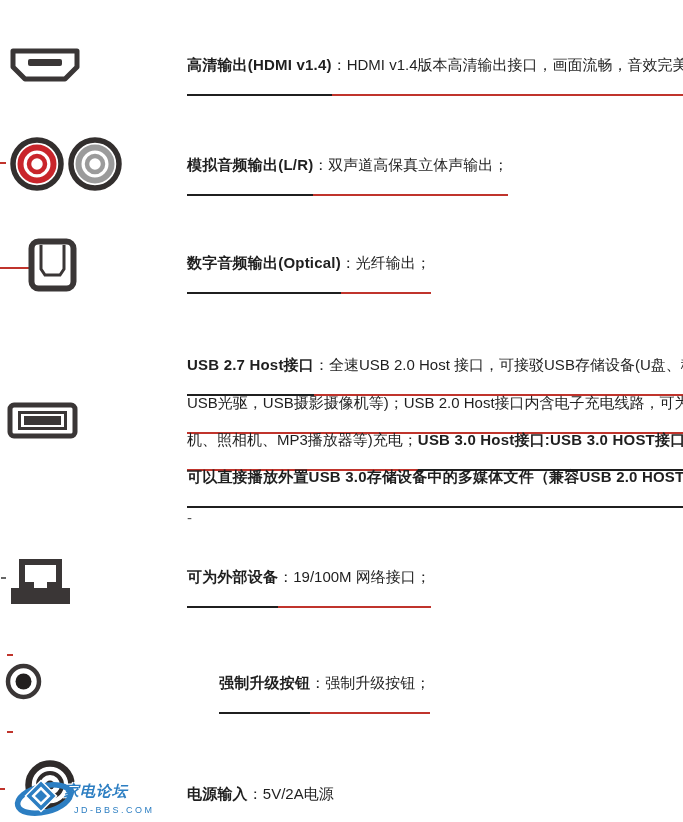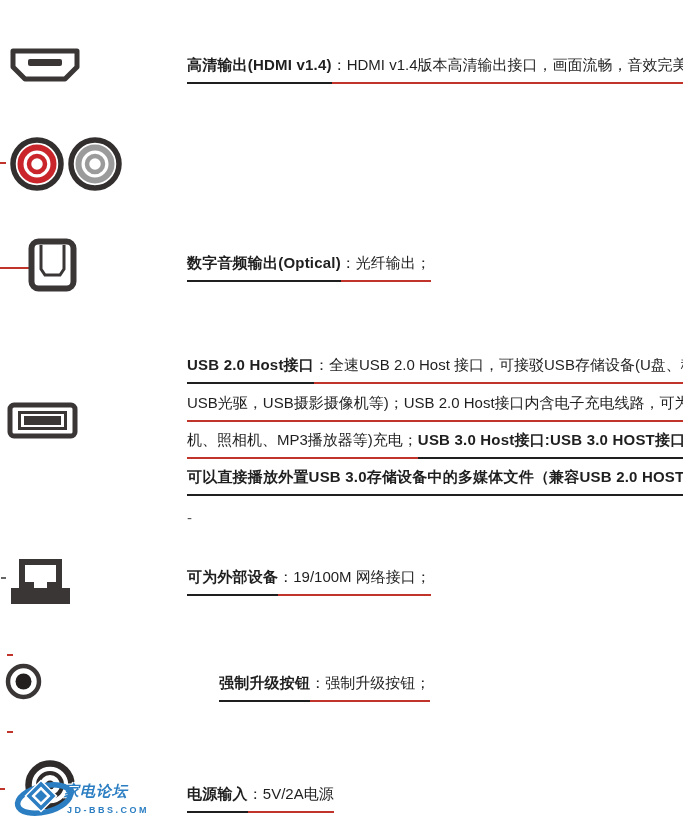--- a/index.html
+++ b/index.html
@@ -12,35 +12,35 @@
   }
   html,body{margin:0;padding:0;background:#fff;}
   .page{
     position:relative;width:683px;height:822px;background:#fff;overflow:hidden;
     font-family:"Liberation Sans","DejaVu Sans",sans-serif;color:var(--ink);
   }
   .line{
     position:absolute;left:187px;font-size:15px;line-height:19px;
     white-space:nowrap;color:var(--ink);
   }
-  .seg{display:inline-block;padding-bottom:8px;}
+  .seg{display:inline-block;padding-bottom:20px;}
   .bold{font-weight:bold;letter-spacing:0.2px;}
   .u-black{border-bottom:2px solid #1f1f1f;}
   .u-red{border-bottom:2px solid var(--red);}
   .icon-box{position:absolute;}
   .mark{position:absolute;height:2px;background:var(--red);}
   .mark-gray{background:#666;}
   .wm-title{
     position:absolute;left:64px;top:782px;font-size:15px;font-weight:bold;
     font-style:italic;color:var(--blue);letter-spacing:1px;
     text-shadow:-1px -1px 0 #fff,1px -1px 0 #fff,-1px 1px 0 #fff,1px 1px 0 #fff;
     white-space:nowrap;
   }
   .wm-domain{
-    position:absolute;left:67px;top:805px;font-size:9px;font-weight:bold;
+    position:absolute;left:74px;top:805px;font-size:9px;font-weight:normal;
     color:var(--blue);letter-spacing:2.5px;
     text-shadow:-1px -1px 0 #fff,1px 1px 0 #fff;white-space:nowrap;
   }
 </style>
 </head>
 <body>
 
 <div class="page">
 
   <div class="icon-box" style="left:7px;top:47px;">
@@ -59,41 +59,44 @@
 
       <circle cx="27" cy="28" r="24" fill="#fff" stroke="#332f2e" stroke-width="5.5"></circle>
       <circle cx="27" cy="28" r="16.5" fill="none" stroke="#c9252b" stroke-width="6"></circle>
       <circle cx="27" cy="28" r="8" fill="none" stroke="#c9252b" stroke-width="4.5"></circle>
 
       <circle cx="85" cy="28" r="24" fill="#fff" stroke="#332f2e" stroke-width="5.5"></circle>
       <circle cx="85" cy="28" r="16.5" fill="none" stroke="#9b9b9b" stroke-width="6"></circle>
       <circle cx="85" cy="28" r="8" fill="none" stroke="#9b9b9b" stroke-width="4.5"></circle>
     </svg>
   </div>
+  <div class="line" style="top:155px;">
+    <span class="seg bold u-black">模拟音频输出(L/R)</span><span class="seg u-red">：双声道高保真立体声输出；</span>
+  </div>
 
   <div class="mark" style="left:0;top:267px;width:29px;"></div>
   <div class="icon-box" style="left:28px;top:238px;">
     <svg width="49" height="54" viewBox="0 0 49 54">
       <rect x="3.5" y="3.5" width="42" height="47" rx="7" fill="none" stroke="#3a3636" stroke-width="6"></rect>
       <path d="M13 7 V31 L17 37 H32 L36 31 V7" fill="none" stroke="#3a3636" stroke-width="3"></path>
     </svg>
   </div>
   <div class="line" style="top:253px;text-align:center;">
     <span class="seg bold u-black">数字音频输出(Optical)</span><span class="seg u-red">：光纤输出；</span>
   </div>
 
   <div class="icon-box" style="left:7px;top:402px;">
     <svg width="71" height="37" viewBox="0 0 71 37">
       <rect x="3" y="3" width="65" height="31" rx="4" fill="none" stroke="#3a3636" stroke-width="5"></rect>
       <rect x="12.5" y="10.5" width="46" height="16" fill="none" stroke="#3a3636" stroke-width="3"></rect>
       <rect x="17" y="14" width="37" height="9" fill="#3a3636"></rect>
     </svg>
   </div>
   <div class="line" style="top:355px;">
-    <span class="seg bold u-black">USB 2.0 Host接口</span><span class="seg u-red">：全速USB 2.0 Host 接口，可接驳USB存储设备(U盘、移动硬盘，</span>
+    <span class="seg bold u-black">USB 2.7 Host接口</span><span class="seg u-red">：全速USB 2.0 Host 接口，可接驳USB存储设备(U盘、移动硬盘，</span>
   </div>
   <div class="line" style="top:393px;">
     <span class="seg u-red">USB光驱，USB摄影摄像机等)；USB 2.0 Host接口内含电子充电线路，可为外部设备(手</span>
   </div>
   <div class="line" style="top:430px;">
     <span class="seg u-red">机、照相机、MP3播放器等)充电；</span><span class="seg bold u-black">USB 3.0 Host接口:USB 3.0 HOST接口，通过此接口</span>
   </div>
   <div class="line" style="top:467px;">
     <span class="seg bold u-black">可以直接播放外置USB 3.0存储设备中的多媒体文件（兼容USB 2.0 HOST）</span>
   </div>

